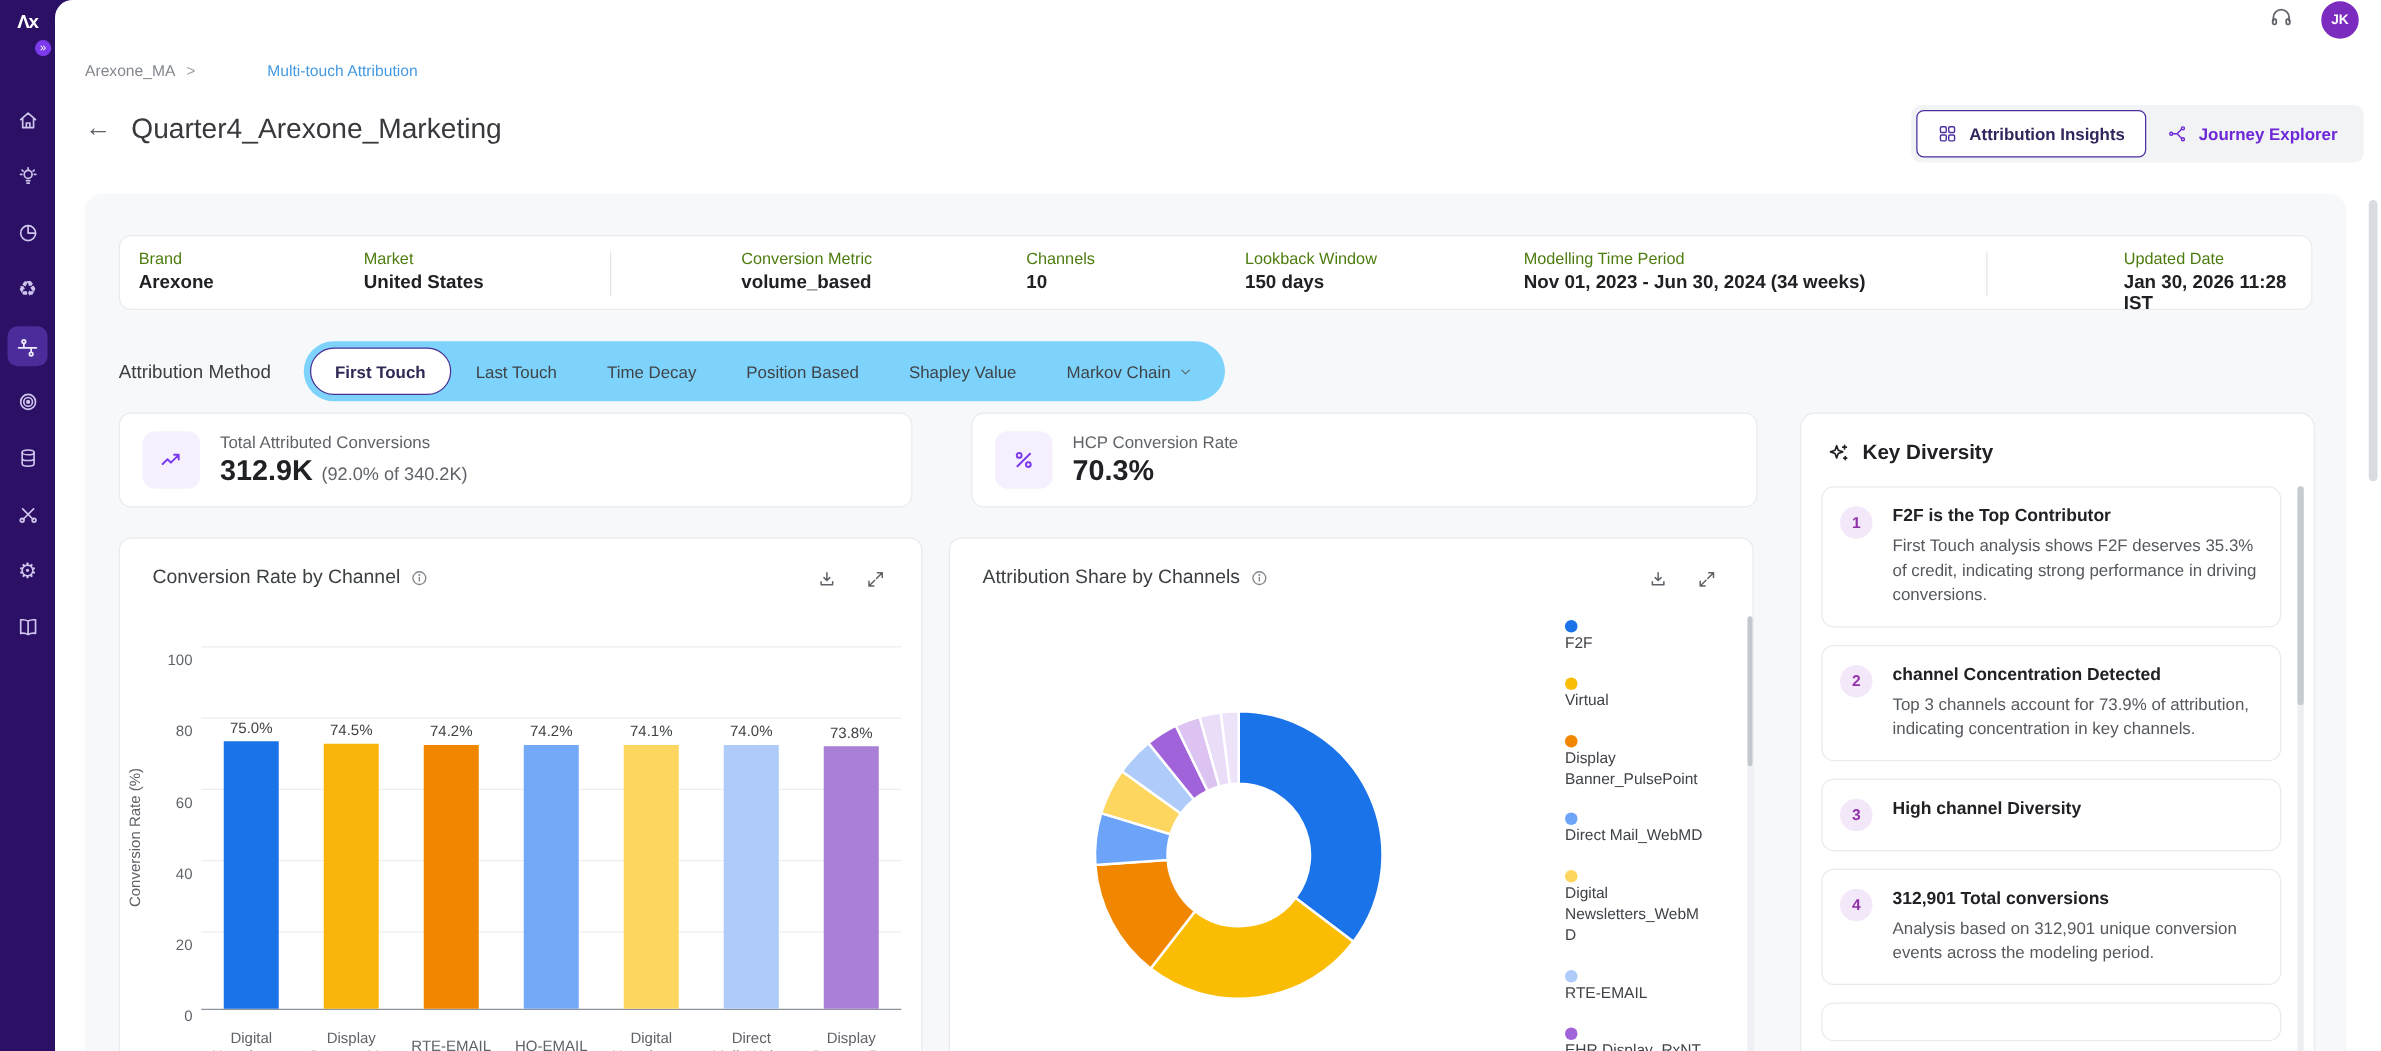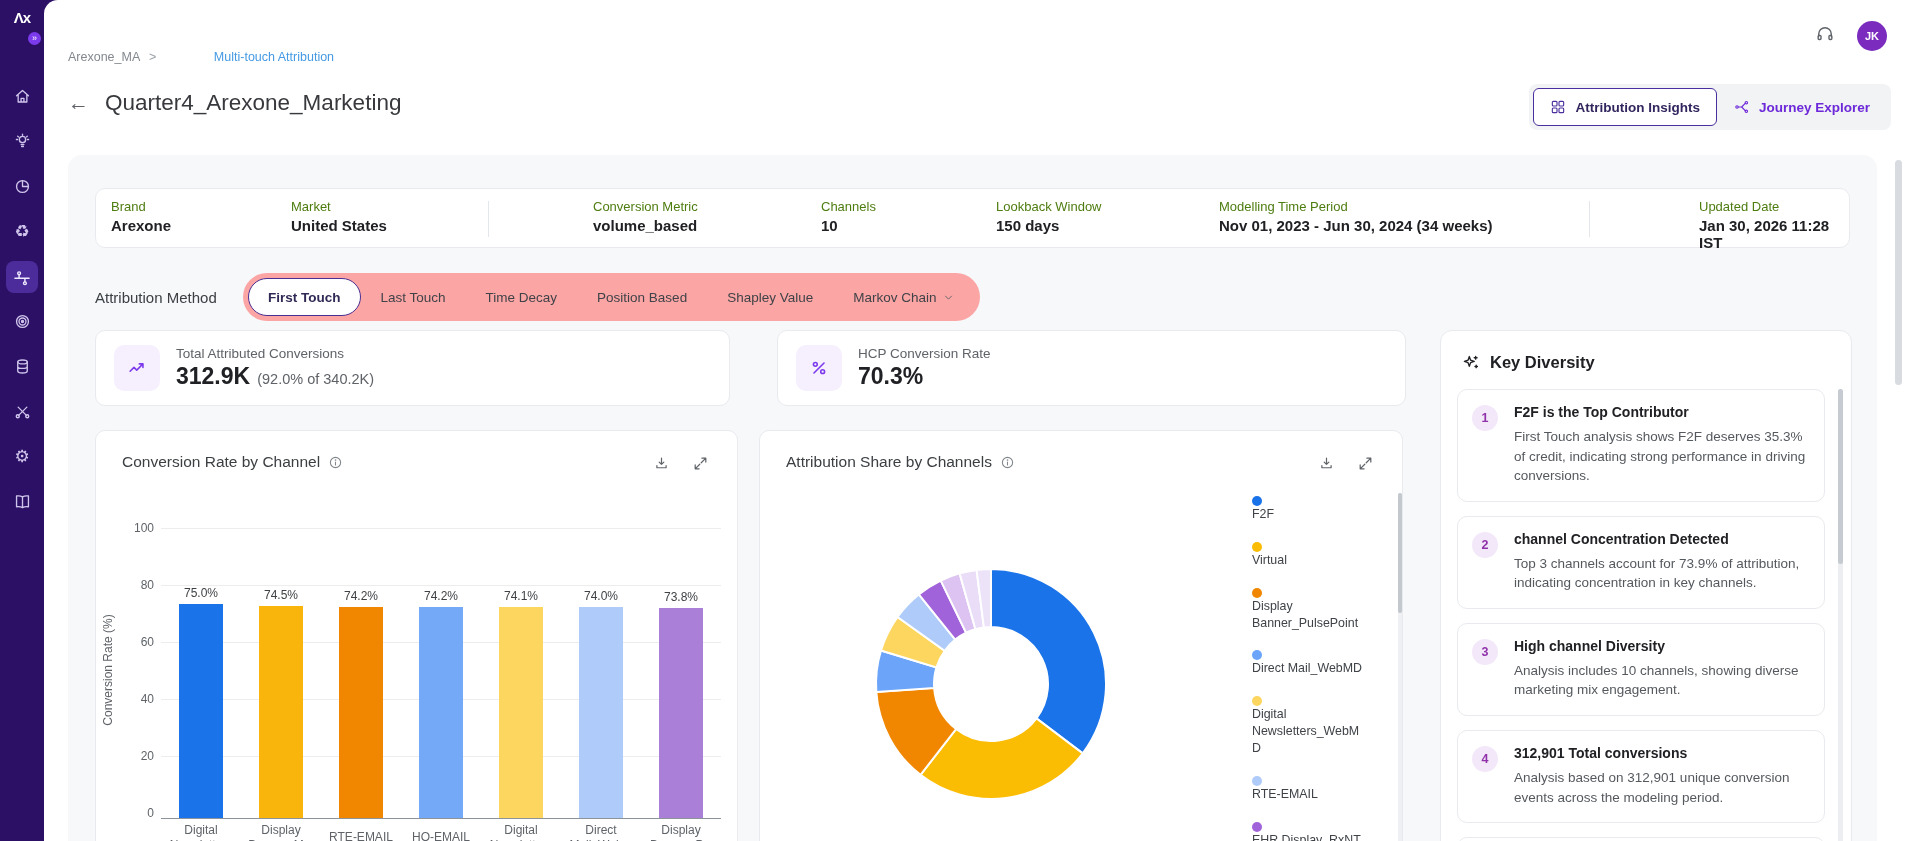--- a/index.html
+++ b/index.html
@@ -15,21 +15,21 @@
   .nav-item { width:44px; height:45px; display:flex; align-items:center; justify-content:center; color:#cfc5ec; cursor:pointer; }
   .nav-item .tile { width:32px; height:32px; border-radius:8px; display:flex; align-items:center; justify-content:center; }
   .nav-item.active .tile { background:#4b2c9a; color:#efe9ff; }
   .nav-item .uni { font-size:17px; line-height:1; }
 
   
   .main { position:absolute; left:44px; top:0; right:0; bottom:0; background:#fff; border-top-left-radius:14px; }
   .breadcrumb { position:absolute; left:24px; top:50px; font-size:12.5px; color:#83888e; }
   .breadcrumb .sep { margin:0 6px; color:#9aa0a6; }
   .breadcrumb .link { color:#459ae3; cursor:pointer;margin-left:48px; }
-  .top-icons { position:absolute; right:18px; top:21px; display:flex; align-items:center; gap:22px; }
+  .top-icons { position:absolute; right:18px; top:1px; display:flex; align-items:center; gap:22px; }
   .hp { color:#5f6368; }
   .avatar { width:30px; height:30px; border-radius:50%; background:#7b2cbf; color:#fff; font-size:11px; font-weight:700;
     display:flex; align-items:center; justify-content:center; }
   .title-row { position:absolute; left:24px; top:90px; display:flex; align-items:center; gap:16px; }
   .back { font-size:21px; color:#5f6368; cursor:pointer; }
   .page-title { font-size:22.5px; font-weight:500; color:#37393d; }
   .view-toggle { position:absolute; right:14px; top:84px; background:#f1f3f4; border-radius:8px; padding:4px; display:flex; }
   .vt-btn { display:flex; align-items:center; gap:9px; padding:0 16px; height:38px; border-radius:6px;
     font-size:13.5px; color:#6d28d9; font-weight:700; cursor:pointer; border:1.5px solid transparent; }
   .vt-btn.active { background:#fff; border-color:#4b2f9e; color:#33265e; font-weight:700; }
@@ -43,21 +43,21 @@
   
   .info-card { left:27px; top:33px; width:1755px; height:60px; }
   .info-field { position:absolute; top:10px; }
   .info-label { font-size:13px; color:#4d7c0f; }
   .info-value { font-size:15px; font-weight:700; color:#202124; margin-top:3px; }
   .info-div { position:absolute; top:12px; width:1px; height:36px; background:#e3e6ea; }
 
   
   .method-row { position:absolute; left:27px; top:118px; display:flex; align-items:center; }
   .method-label { font-size:15px; color:#3c4043; width:148px; }
-  .pills { background:#fca5a5; border-radius:24px; padding:5px; display:inline-flex; align-items:center; }
+  .pills { background:#7dd3fc; border-radius:24px; padding:5px; display:inline-flex; align-items:center; }
   .pill { padding:0 19px; height:38px; display:flex; align-items:center; gap:6px; font-size:13.5px; color:#3f4348;
     font-weight:500; cursor:pointer; border-radius:19px; border:1.5px solid transparent; white-space:nowrap; }
   .pill.active { background:#fff; border-color:#4a3093; color:#2f2a55; font-weight:700; }
   .pill svg { color:#5f6368; }
 
   
   .kpi { height:76px; display:flex; align-items:center; padding-left:18px; }
   .kpi-1 { left:27px; top:175px; width:635px; }
   .kpi-2 { left:709px; top:175px; width:629px; }
   .kpi-icon { width:46px; height:46px; border-radius:10px; background:#f6effd; color:#7c3aed;
@@ -74,21 +74,21 @@
   .chart-head { position:absolute; left:26px; top:22px; display:flex; align-items:center; gap:8px; }
   .chart-title { font-size:15.5px; color:#3c4043; }
   .chart-tools { position:absolute; top:24px; right:28px; display:flex; gap:22px; color:#5f6368; }
   .chart-tools .tool { cursor:pointer; }
   .info-ic { color:#80868b; cursor:pointer; display:flex; }
 
   
   .ylab { position:absolute; left:-58px; top:232px; width:140px; transform:rotate(-90deg); font-size:12px; color:#5f6368; text-align:center; }
   .yaxis { position:absolute; left:0; top:97px; width:58px; height:285px; }
   .ytick { position:absolute; right:0; transform:translateY(-50%); font-size:12px; color:#5f6368; }
-  .bar-plot { position:absolute; left:65px; top:97px; width:560px; height:291px; border-bottom:1.5px solid #8d939a; }
+  .bar-plot { position:absolute; left:65px; top:86px; width:560px; height:291px; border-bottom:1.5px solid #8d939a; }
   .gline { position:absolute; left:0; right:0; height:1px; background:#ededee; }
   .bar-row { position:absolute; inset:0; display:flex; }
   .slot { flex:1; display:flex; flex-direction:column; justify-content:flex-end; align-items:center; }
   .bval { font-size:12px; color:#3f4245; font-weight:500; margin-bottom:4px; }
   .bar { width:44px; cursor:pointer; }
   .xlabels { position:absolute; left:65px; top:390px; width:560px; display:flex; }
   .xlab { flex:1; display:flex; align-items:center; justify-content:center; height:34px; text-align:center;
     font-size:12px; color:#5f6368; line-height:1.28; overflow-wrap:anywhere; padding:0 4px; }
 
   
@@ -518,21 +518,20 @@
             <div class="ins-num">2</div>
             <div>
               <div class="ins-card-title">channel Concentration Detected</div>
               <div class="ins-card-body">Top 3 channels account for 73.9% of attribution, indicating concentration in key channels.</div>
             </div>
           </div>
           <div class="ins-card">
             <div class="ins-num">3</div>
             <div>
               <div class="ins-card-title">High channel Diversity</div>
-              <div class="ins-card-body">Analysis includes 10 channels, showing diverse marketing mix engagement.</div>
             </div>
           </div>
           <div class="ins-card">
             <div class="ins-num">4</div>
             <div>
               <div class="ins-card-title">312,901 Total conversions</div>
               <div class="ins-card-body">Analysis based on 312,901 unique conversion events across the modeling period.</div>
             </div>
           </div>
           <div class="ins-card"></div>

